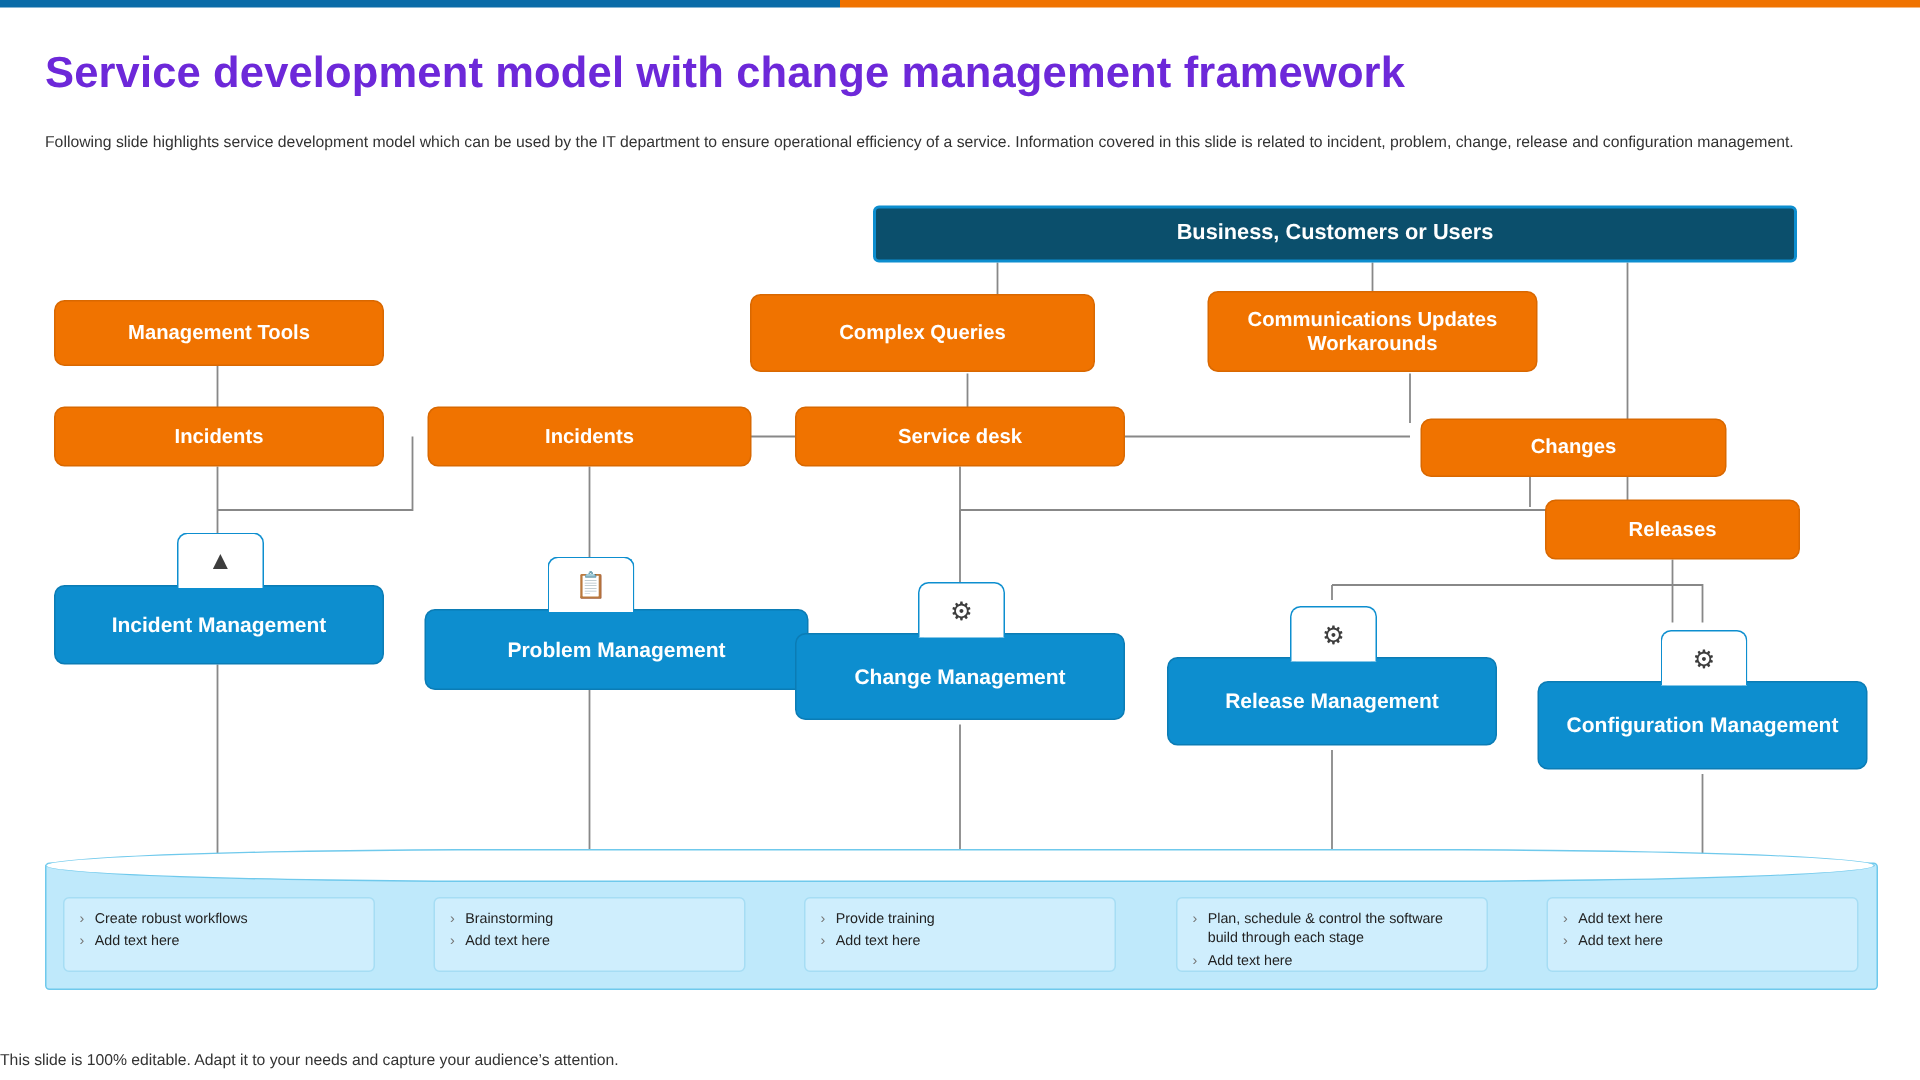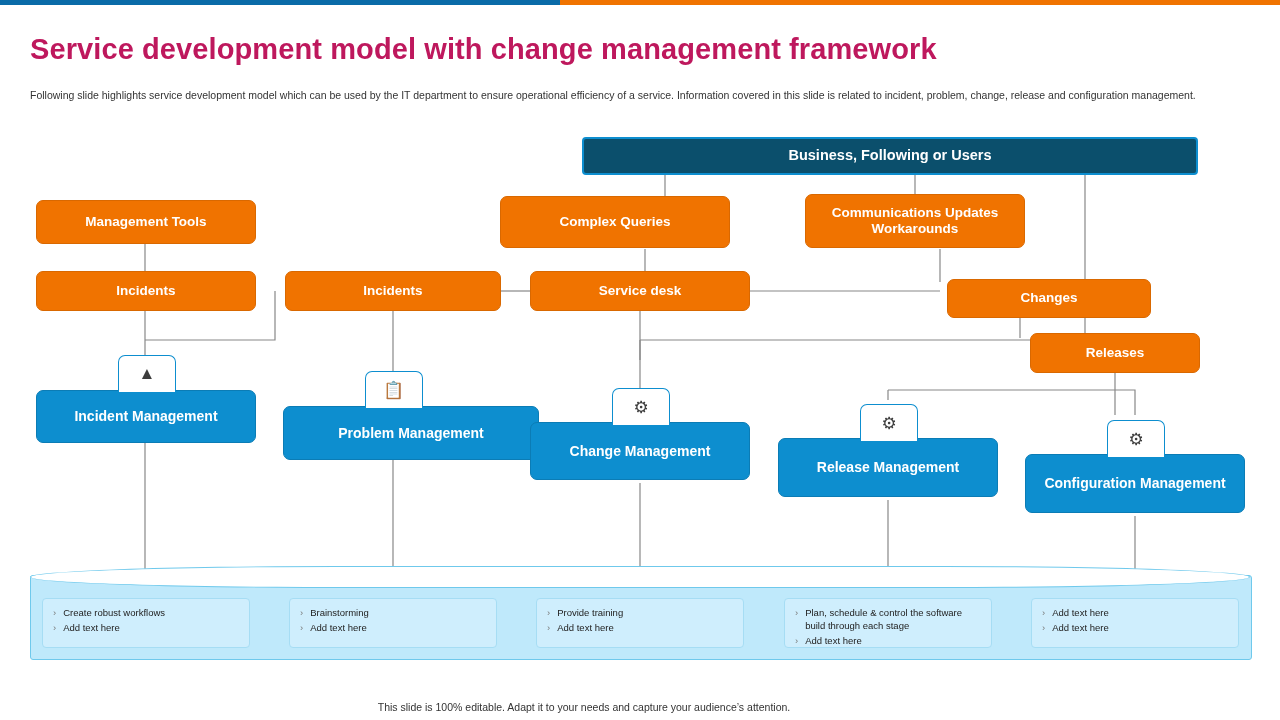--- a/index.html
+++ b/index.html
@@ -7,21 +7,21 @@
     width:1280px;height:720px;background:#ffffff;
     font-family:"Liberation Sans", sans-serif;
     position:relative;overflow:hidden;
   }
   
   .topbar-left{position:absolute;left:0;top:0;width:560px;height:5px;background:#0a6ba8;}
   .topbar-right{position:absolute;left:560px;top:0;width:720px;height:5px;background:#f07300;}
 
   .title{
     position:absolute;left:30px;top:33px;width:1200px;
-    font-size:29px;font-weight:bold;color:#be185d;letter-spacing:.1px;
+    font-size:29px;font-weight:bold;color:#6d28d9;letter-spacing:.1px;
   }
   .subtitle{
     position:absolute;left:30px;top:88px;width:1200px;
     font-size:10.5px;color:#333;line-height:1.35;
   }
 
   
   svg.lines{position:absolute;left:0;top:0;width:1280px;height:720px;}
 
   .node{
@@ -50,21 +50,21 @@
     border:1px solid #6fc9ec;border-radius:50%/100%;background:#ffffff;
     box-sizing:border-box;
   }
   .bullet-box{
     position:absolute;background:#cfeefd;border:1px solid #a6ddf4;border-radius:4px;
     box-sizing:border-box;padding:8px 10px;
   }
   .bullet-row{display:flex;align-items:flex-start;font-size:9.5px;color:#222;line-height:1.35;margin-bottom:2px;}
   .chev{color:#777;margin-right:7px;font-size:9.5px;line-height:1.35;}
   .footer{
-    position:absolute;left:0;top:701px;width:1168px;text-align:center;
+    position:absolute;left:0;top:701px;width:1168px;
     font-size:10.5px;color:#333;
   }
 </style>
 </head>
 <body>
 
 <div class="topbar-left"></div>
 <div class="topbar-right"></div>
 
 <div class="title">Service development model with change management framework</div>
@@ -103,21 +103,21 @@
     <path d="M888,390 L1135,390 L1135,415"></path>
 
     <path d="M145,443 L145,575"></path>
     <path d="M393,460 L393,575"></path>
     <path d="M640,483 L640,575"></path>
     <path d="M888,500 L888,575"></path>
     <path d="M1135,516 L1135,575"></path>
   </g>
 </svg>
 
-<div class="node dark" style="left:582px;top:137px;width:616px;height:38px;">Business, Following or Users</div>
+<div class="node dark" style="left:582px;top:137px;width:616px;height:38px;">Business, Customers or Users</div>
 
 <div class="node orange" style="left:36px;top:200px;width:220px;height:44px;">Management Tools</div>
 <div class="node orange" style="left:500px;top:196px;width:230px;height:52px;">Complex Queries</div>
 <div class="node orange" style="left:805px;top:194px;width:220px;height:54px;padding:6px 12px;">Communications Updates Workarounds</div>
 
 <div class="node orange" style="left:36px;top:271px;width:220px;height:40px;">Incidents</div>
 <div class="node orange" style="left:285px;top:271px;width:216px;height:40px;">Incidents</div>
 <div class="node orange" style="left:530px;top:271px;width:220px;height:40px;text-align:right;">Service desk</div>
 <div class="node orange" style="left:935px;top:279px;width:204px;height:39px;margin-left:12px;">Changes</div>
 <div class="node orange" style="left:1030px;top:333px;width:170px;height:40px;">Releases</div>

